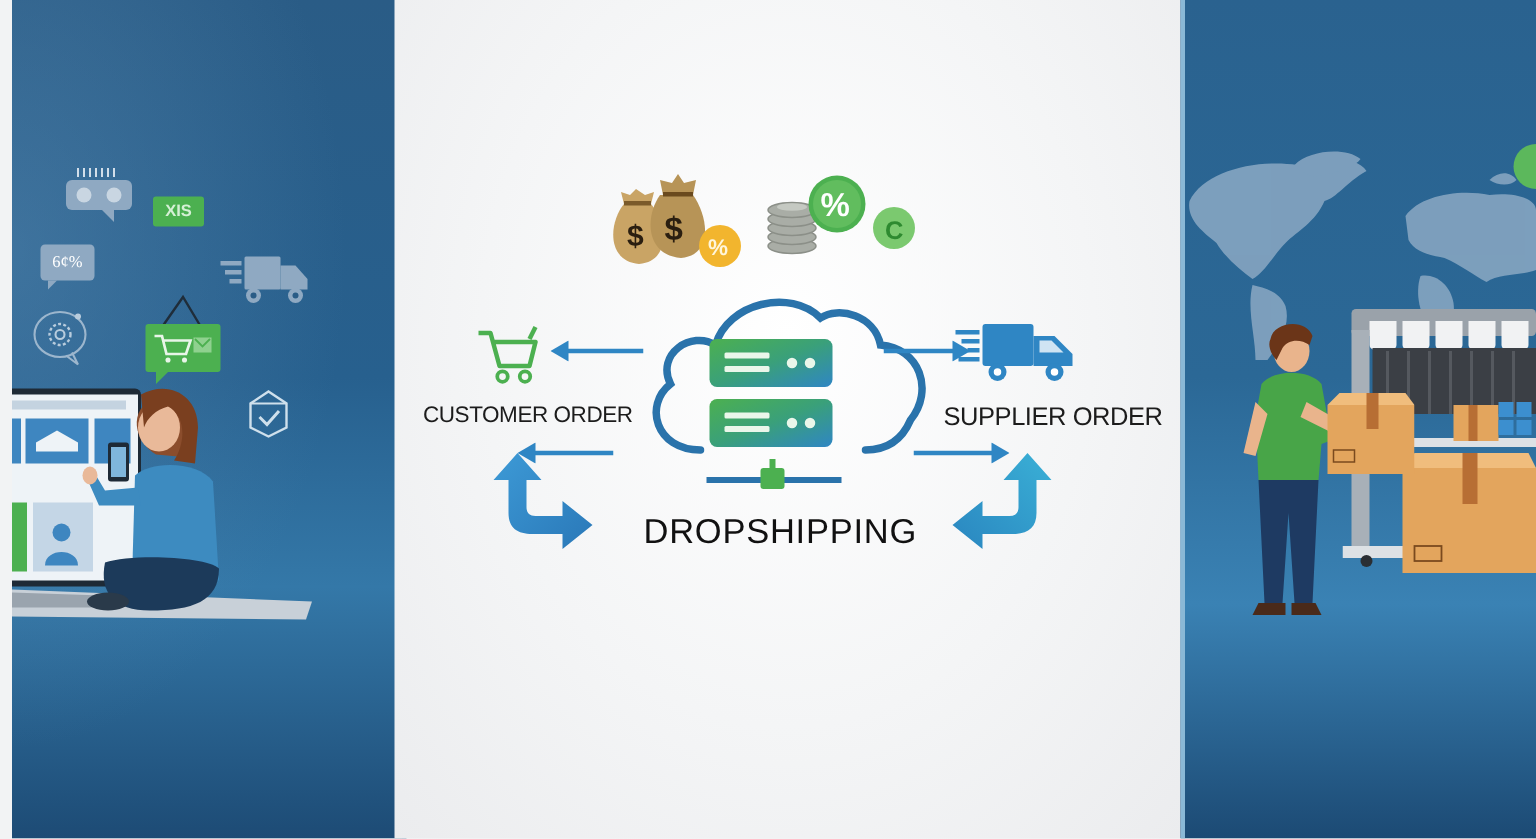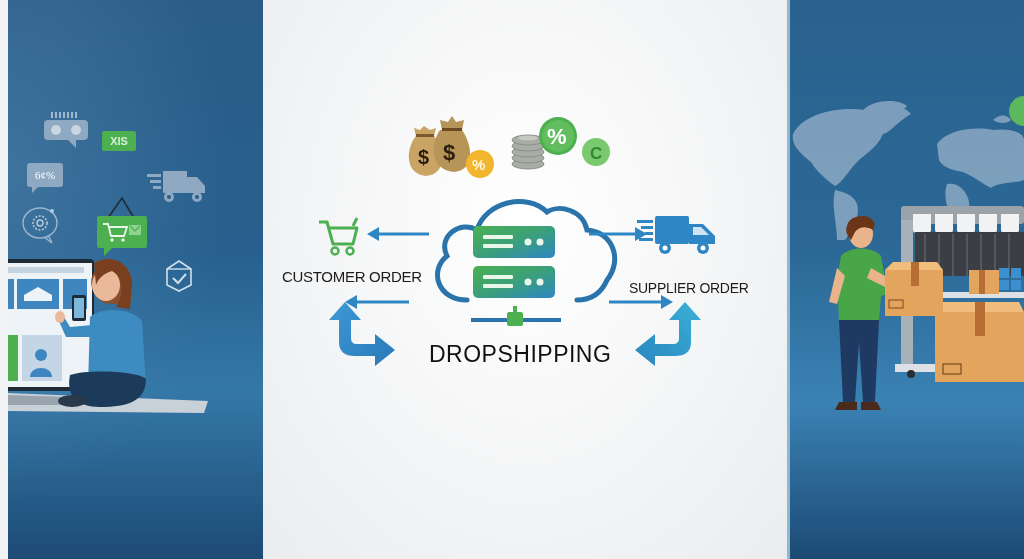--- a/index.html
+++ b/index.html
@@ -254,21 +254,21 @@
     <defs>
       <linearGradient id="carr2" x1="1" y1="0" x2="0" y2="1">
         <stop offset="0" stop-color="#3ab0d6"></stop>
           <stop offset="1" stop-color="#2a86c0"></stop>
       </linearGradient>
     </defs>
     <path d="M58 20 L58 42 C58 52 52 56 42 56 L22 56 L22 66 L2 50 L22 34 L22 44 L40 44 C44 44 46 42 46 38 L46 20 L36 20 L52 2 L68 20 Z" fill="url(#carr2)"></path>
   </svg>
 
   <span class="label-text" style="left:19px;top:268px;font-size:15px">CUSTOMER ORDER</span>
-  <span class="label-text" style="left:366px;top:280px;font-size:14px">SUPPLIER ORDER</span>
+  <span class="label-text" style="left:366px;top:268px;font-size:17px">SUPPLIER ORDER</span>
   <span class="title-text" style="left:166px;top:341px">DROPSHIPPING</span>
 </div>
 
 <div class="panel-right">
 
   <svg class="abs" style="left:0px;top:100px" width="237" height="140" viewBox="0 0 237 140">
     <g fill="#8ba9c4" opacity="0.85">
       <path d="M6 34 C16 14 50 6 78 10 C92 4 118 4 124 14 C110 22 104 32 96 34 C90 48 78 54 70 62 C62 70 56 82 48 86 C40 80 30 72 24 62 C14 54 4 46 6 34 Z"></path>
       <path d="M76 10 C86 0 110 -2 120 6 C114 14 98 16 88 18 C82 14 78 14 76 10 Z"></path>
       <path d="M48 90 C56 92 66 94 70 104 C74 118 64 132 58 140 L50 140 C50 124 44 106 48 90 Z"></path>

